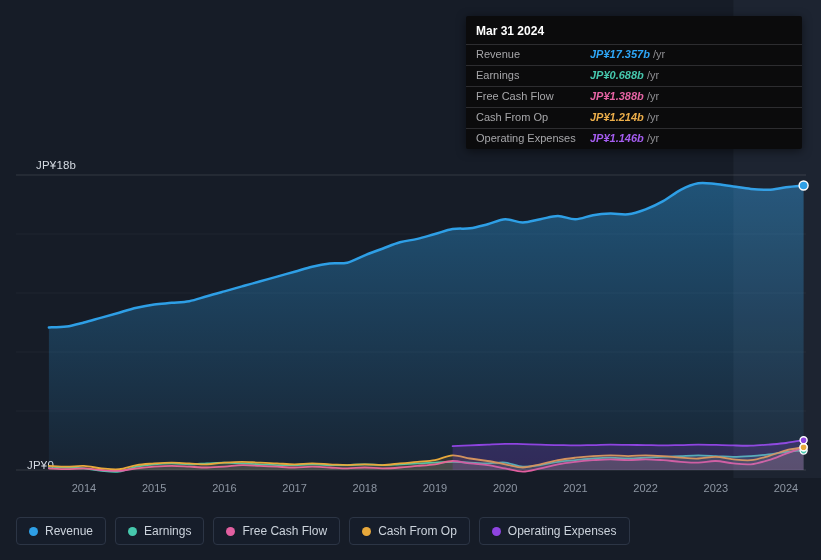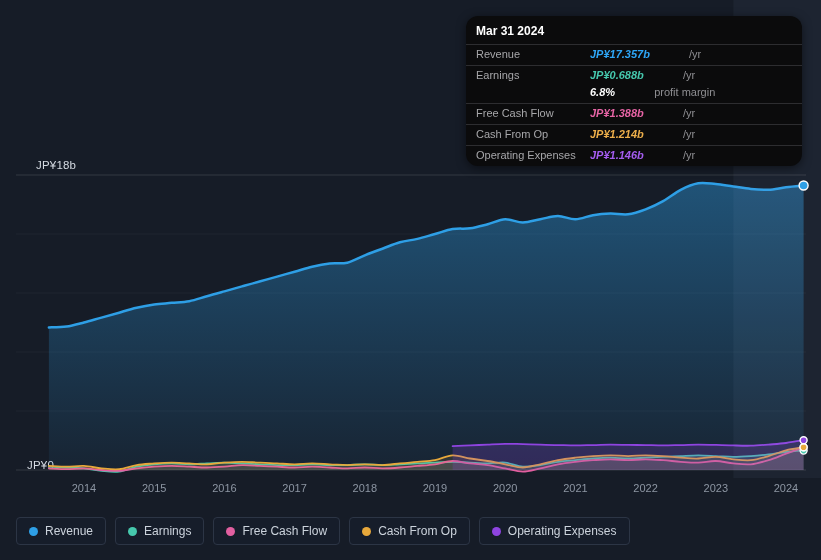--- a/index.html
+++ b/index.html
@@ -7,29 +7,29 @@
     position:relative;width:821px;height:560px;overflow:hidden;
     background:#161c27;
     font-family:"Liberation Sans",sans-serif;
   }
   .chart-svg{position:absolute;left:0;top:0;}
   .y-label{position:absolute;color:#d4dae2;font-size:11.5px;letter-spacing:.2px;}
   .y-top{left:36px;top:159px;}
   .y-zero{left:27px;top:459px;}
   .tooltip{
     position:absolute;left:466px;top:16px;width:336px;
-    background:#0b0b0c;border-radius:12px;z-index:6;
+    background:#0b0b0c;border-radius:2px;z-index:6;
     box-shadow:0 2px 10px rgba(0,0,0,.5);
   }
   .tt-title{padding:8px 10px 6px;color:#ffffff;font-weight:bold;font-size:12px;}
   .tt-row{display:flex;align-items:baseline;padding:3px 10px 4px;border-top:1px solid #2d2d30;font-size:11px;line-height:13px;}
   .tt-row.sub{border-top:none;padding-top:0;}
   .tt-label{flex:0 0 114px;color:#a7a7aa;}
   .tt-value b{font-weight:bold;font-style:italic;}
-  .tt-suffix{color:#8f8f93;padding-left:36px;}
+  .tt-suffix{color:#8f8f93;}
   .legend{position:absolute;left:16px;top:517px;display:flex;gap:9px;z-index:5;}
   .legend-item{
     display:flex;align-items:center;gap:7px;padding:6px 12px;
     border:1px solid #2c3545;border-radius:4px;background:rgba(23,31,44,.65);
     color:#ccd3dc;font-size:12px;cursor:pointer;white-space:nowrap;
   }
   .legend-dot{width:9px;height:9px;border-radius:50%;flex:0 0 9px;}
 </style>
 </head>
 <body>
@@ -84,24 +84,20 @@
     <div class="tt-title">Mar 31 2024</div>
     <div>
         <div class="tt-row">
           <span class="tt-label">Revenue</span>
           <span class="tt-value"><b style="color: rgb(46, 166, 247);">JP¥17.357b</b><span class="tt-suffix"> /yr</span></span>
         </div>
         <div class="tt-row">
           <span class="tt-label">Earnings</span>
           <span class="tt-value"><b style="color: rgb(70, 200, 174);">JP¥0.688b</b><span class="tt-suffix"> /yr</span></span>
         </div>
-        <div class="tt-row sub">
-          <span class="tt-label"></span>
-          <span class="tt-value"><b style="color: rgb(255, 255, 255);">6.8%</b><span class="tt-suffix"> profit margin</span></span>
-        </div>
         <div class="tt-row">
           <span class="tt-label">Free Cash Flow</span>
           <span class="tt-value"><b style="color: rgb(230, 100, 165); text-align: right;">JP¥1.388b</b><span class="tt-suffix"> /yr</span></span>
         </div>
         <div class="tt-row">
           <span class="tt-label">Cash From Op</span>
           <span class="tt-value"><b style="color: rgb(236, 174, 74);">JP¥1.214b</b><span class="tt-suffix"> /yr</span></span>
         </div>
         <div class="tt-row">
           <span class="tt-label">Operating Expenses</span>

